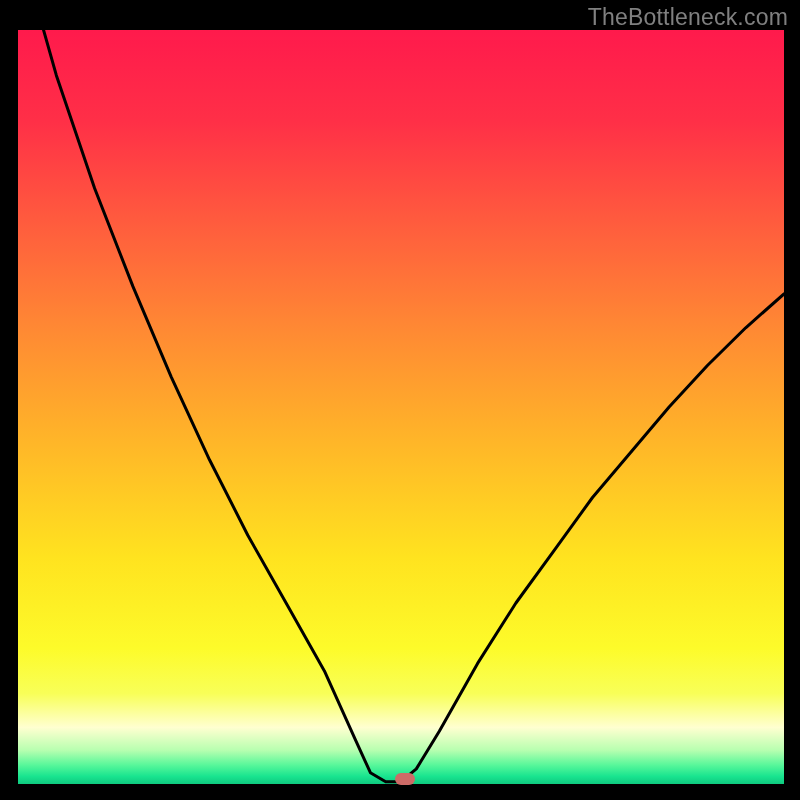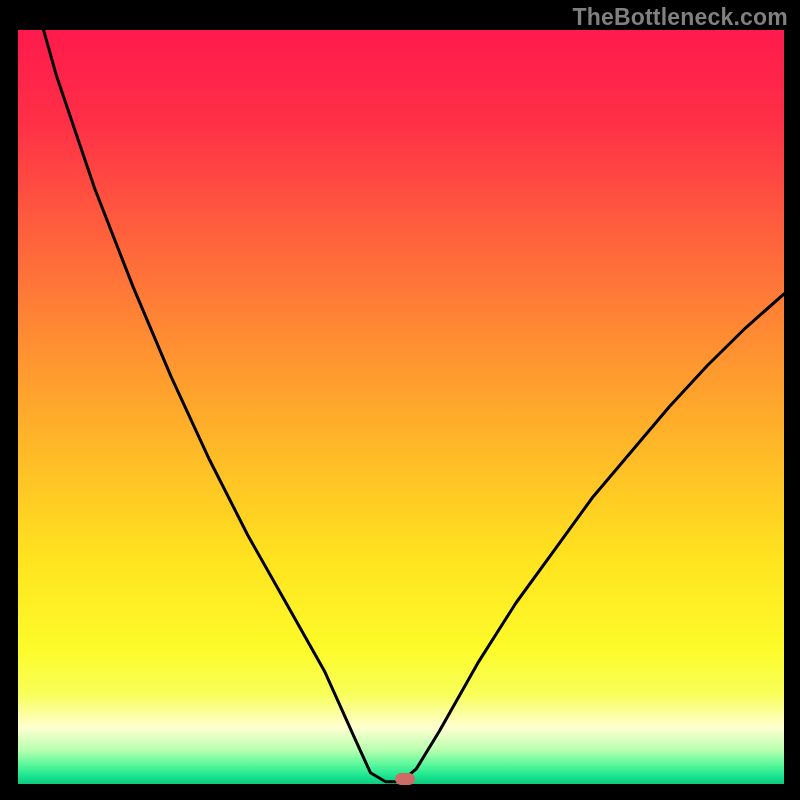--- a/index.html
+++ b/index.html
@@ -16,21 +16,21 @@
     width: 800px;
     height: 800px;
     background: #000;
   }
   .watermark {
     position: absolute;
     top: 4px;
     right: 12px;
     color: #808080;
     font-size: 23px;
-    font-weight: 700;
+    font-weight: 400;
     letter-spacing: 0.2px;
     user-select: none;
   }
   .plot-area {
     position: absolute;
     left: 18px;
     top: 30px;
     width: 766px;
     height: 754px;
   }

